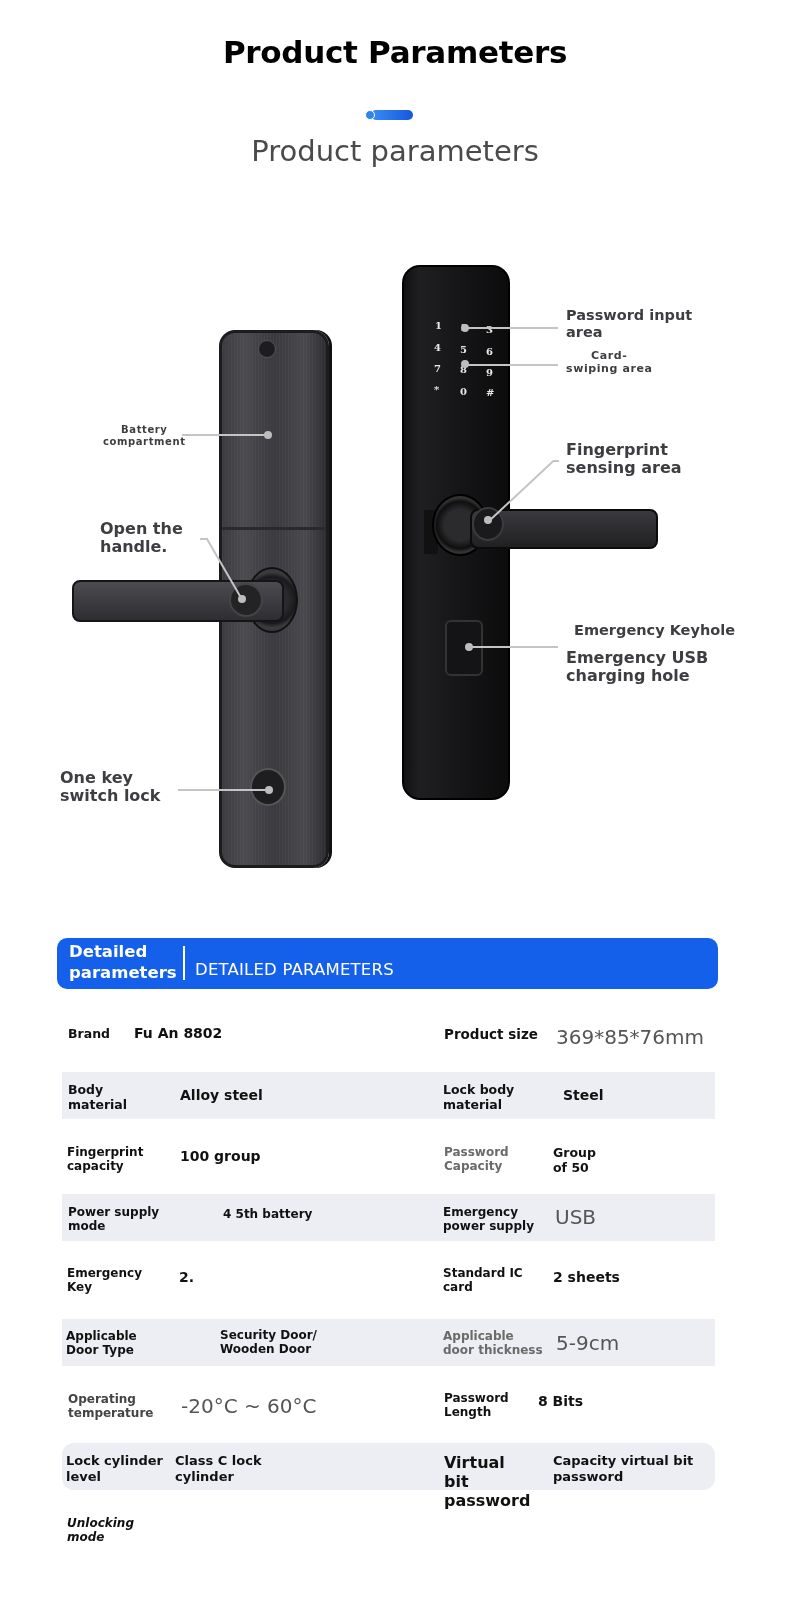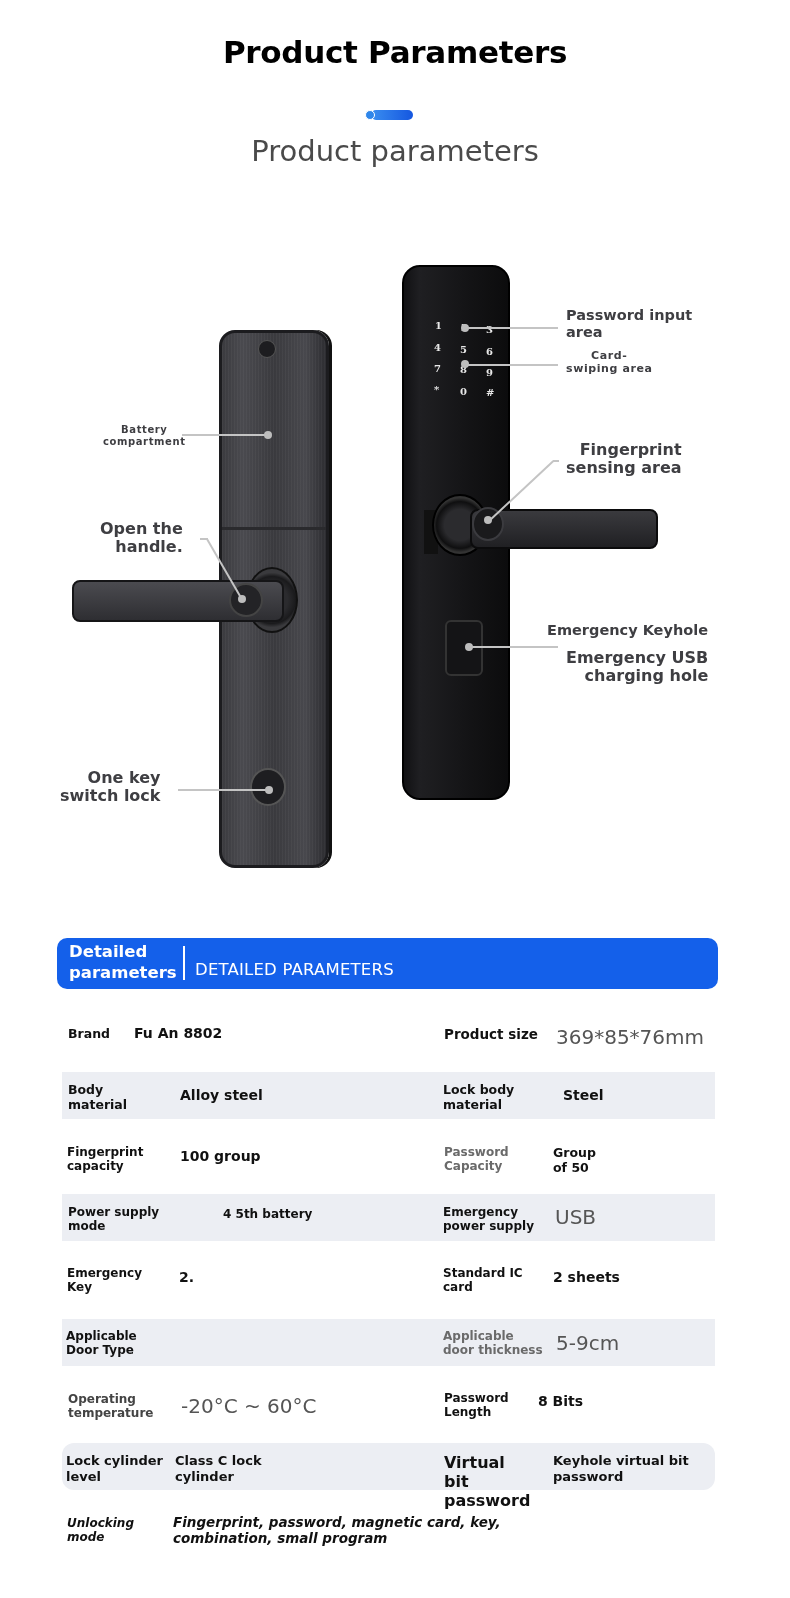--- a/index.html
+++ b/index.html
@@ -30,21 +30,21 @@
   .lockR-plate { position:absolute; left:424px; top:510px; width:14px; height:44px; background:#111; }
   .lockR-handle { position:absolute; left:470px; top:509px; width:188px; height:40px; border-radius:8px; background: linear-gradient(180deg,#3a3a3e,#202023); border:2px solid #0b0b0c; }
   .lockR-fp { position:absolute; left:472px; top:507px; width:32px; height:34px; border-radius:50%; background:#1a1a1c; border:2px solid #3b3b3f; }
   .lockR-usb { position:absolute; left:445px; top:620px; width:38px; height:56px; border-radius:6px; background:#141416; border:2px solid #333; }
 
   .dot-mark { position:absolute; width:8px; height:8px; border-radius:50%; background:#bdbdbd; }
   .leader { position:absolute; height:2px; background:#c4c4c4; }
   .leader-diag { position:absolute; height:2px; background:#c4c4c4; transform-origin: left center; }
 
   .callout { position:absolute; color:#3e3e42; font-weight:bold; line-height:1.15; }
-  .callout.big { font-size:16px;text-align:right; }
+  .callout.big { font-size:16px; }
   .callout.small { font-size:10px; letter-spacing:0.6px;text-align:center; }
   .callout.med { font-size:14.5px; }
 
   
   .banner { position:absolute; left:57px; top:938px; width:661px; height:51px; border-radius:10px; background:#1460ea; color:#fff; }
   .banner .zh { position:absolute; left:12px; top:4px; font-size:16.5px; font-weight:bold; line-height:1.25; }
   .banner .sep { position:absolute; left:126px; top:8px; width:1.5px; height:34px; background:#fff; }
   .banner .en { position:absolute; left:138px; top:22px; font-size:16.5px; letter-spacing:0.2px; }
 
   
@@ -139,21 +139,21 @@
   <div class="leader-diag" style="left:489px; top:520px; width:88px; transform: rotate(-43deg);"></div>
   <div class="leader" style="left:553px; top:460px; width:6px;"></div>
   <div class="dot-mark" style="left:484px; top:516px;"></div>
   <div class="callout big" style="left:566px; top:441px;">
     <div>Fingerprint</div>
     <div>sensing area</div>
   </div>
 
   <div class="leader" style="left:469px; top:646px; width:89px;"></div>
   <div class="dot-mark" style="left:465px; top:643px;"></div>
-  <div class="callout med" style="left:547px; top:622px;">Emergency Keyhole</div>
+  <div class="callout med" style="left:574px; top:622px;">Emergency Keyhole</div>
   <div class="callout big" style="left:566px; top:649px;">
     <div>Emergency USB</div>
     <div>charging hole</div>
   </div>
 </div>
 
 <div class="banner">
   <div class="zh">
     <div>Detailed</div>
     <div>parameters</div>
@@ -194,36 +194,36 @@
 
   <div class="prow" style="top:246px;">
     <div class="pcell lbl" style="left:5px; top:10px; width:80px; font-size:12px;">Emergency Key</div>
     <div class="pcell val" style="left:117px; top:13px;">2.</div>
     <div class="pcell lbl" style="left:381px; top:10px; width:90px; font-size:12px;">Standard IC card</div>
     <div class="pcell val" style="left:491px; top:13px;">2 sheets</div>
   </div>
 
   <div class="prow shade" style="top:309px;">
     <div class="pcell lbl" style="left:4px; top:10px; width:80px; font-size:12px;">Applicable Door Type</div>
+    <div class="pcell val lg" style="left:114px; top:9px; width:150px;">Security Door/ Wooden Door</div>
     <div class="pcell lbl grey" style="left:381px; top:10px; width:100px; font-size:12px;">Applicable door thickness</div>
     <div class="pcell val light" style="left:494px; top:12px;">5-9cm</div>
   </div>
 
   <div class="prow" style="top:371px;">
     <div class="pcell lbl grey" style="left:6px; top:11px; width:90px; font-size:12px; color:#444;">Operating temperature</div>
     <div class="pcell val light" style="left:119px; top:13px;">-20°C ~ 60°C</div>
     <div class="pcell lbl" style="left:382px; top:10px; width:70px; font-size:12px;">Password Length</div>
     <div class="pcell val" style="left:476px; top:12px;">8 Bits</div>
   </div>
 
   <div class="prow shade" style="top:433px;border-radius:12px;">
     <div class="pcell lbl" style="left:4px; top:10px; width:100px; font-size:13px;">Lock cylinder level</div>
     <div class="pcell val" style="left:113px; top:10px; width:100px; font-size:13px;">Class C lock cylinder</div>
     <div class="pcell lbl" style="left:382px; top:10px; width:80px; font-size:16px;">Virtual bit password</div>
-    <div class="pcell val" style="left:491px; top:10px; width:150px; font-size:13px;">Keyhole virtual bit password</div>
+    <div class="pcell val" style="left:491px; top:10px; width:150px; font-size:13px;">Capacity virtual bit password</div>
   </div>
 
   <div class="prow" style="top:495px;font-style:italic;">
     <div class="pcell lbl" style="left:5px; top:11px; width:80px; font-size:12px;">Unlocking mode</div>
-    <div class="pcell val" style="left:111px; top:9px; width:360px; font-size:13.5px;">Fingerprint, password, magnetic card, key, combination, small program</div>
   </div>
 
 </div>
 
 </body></html>

